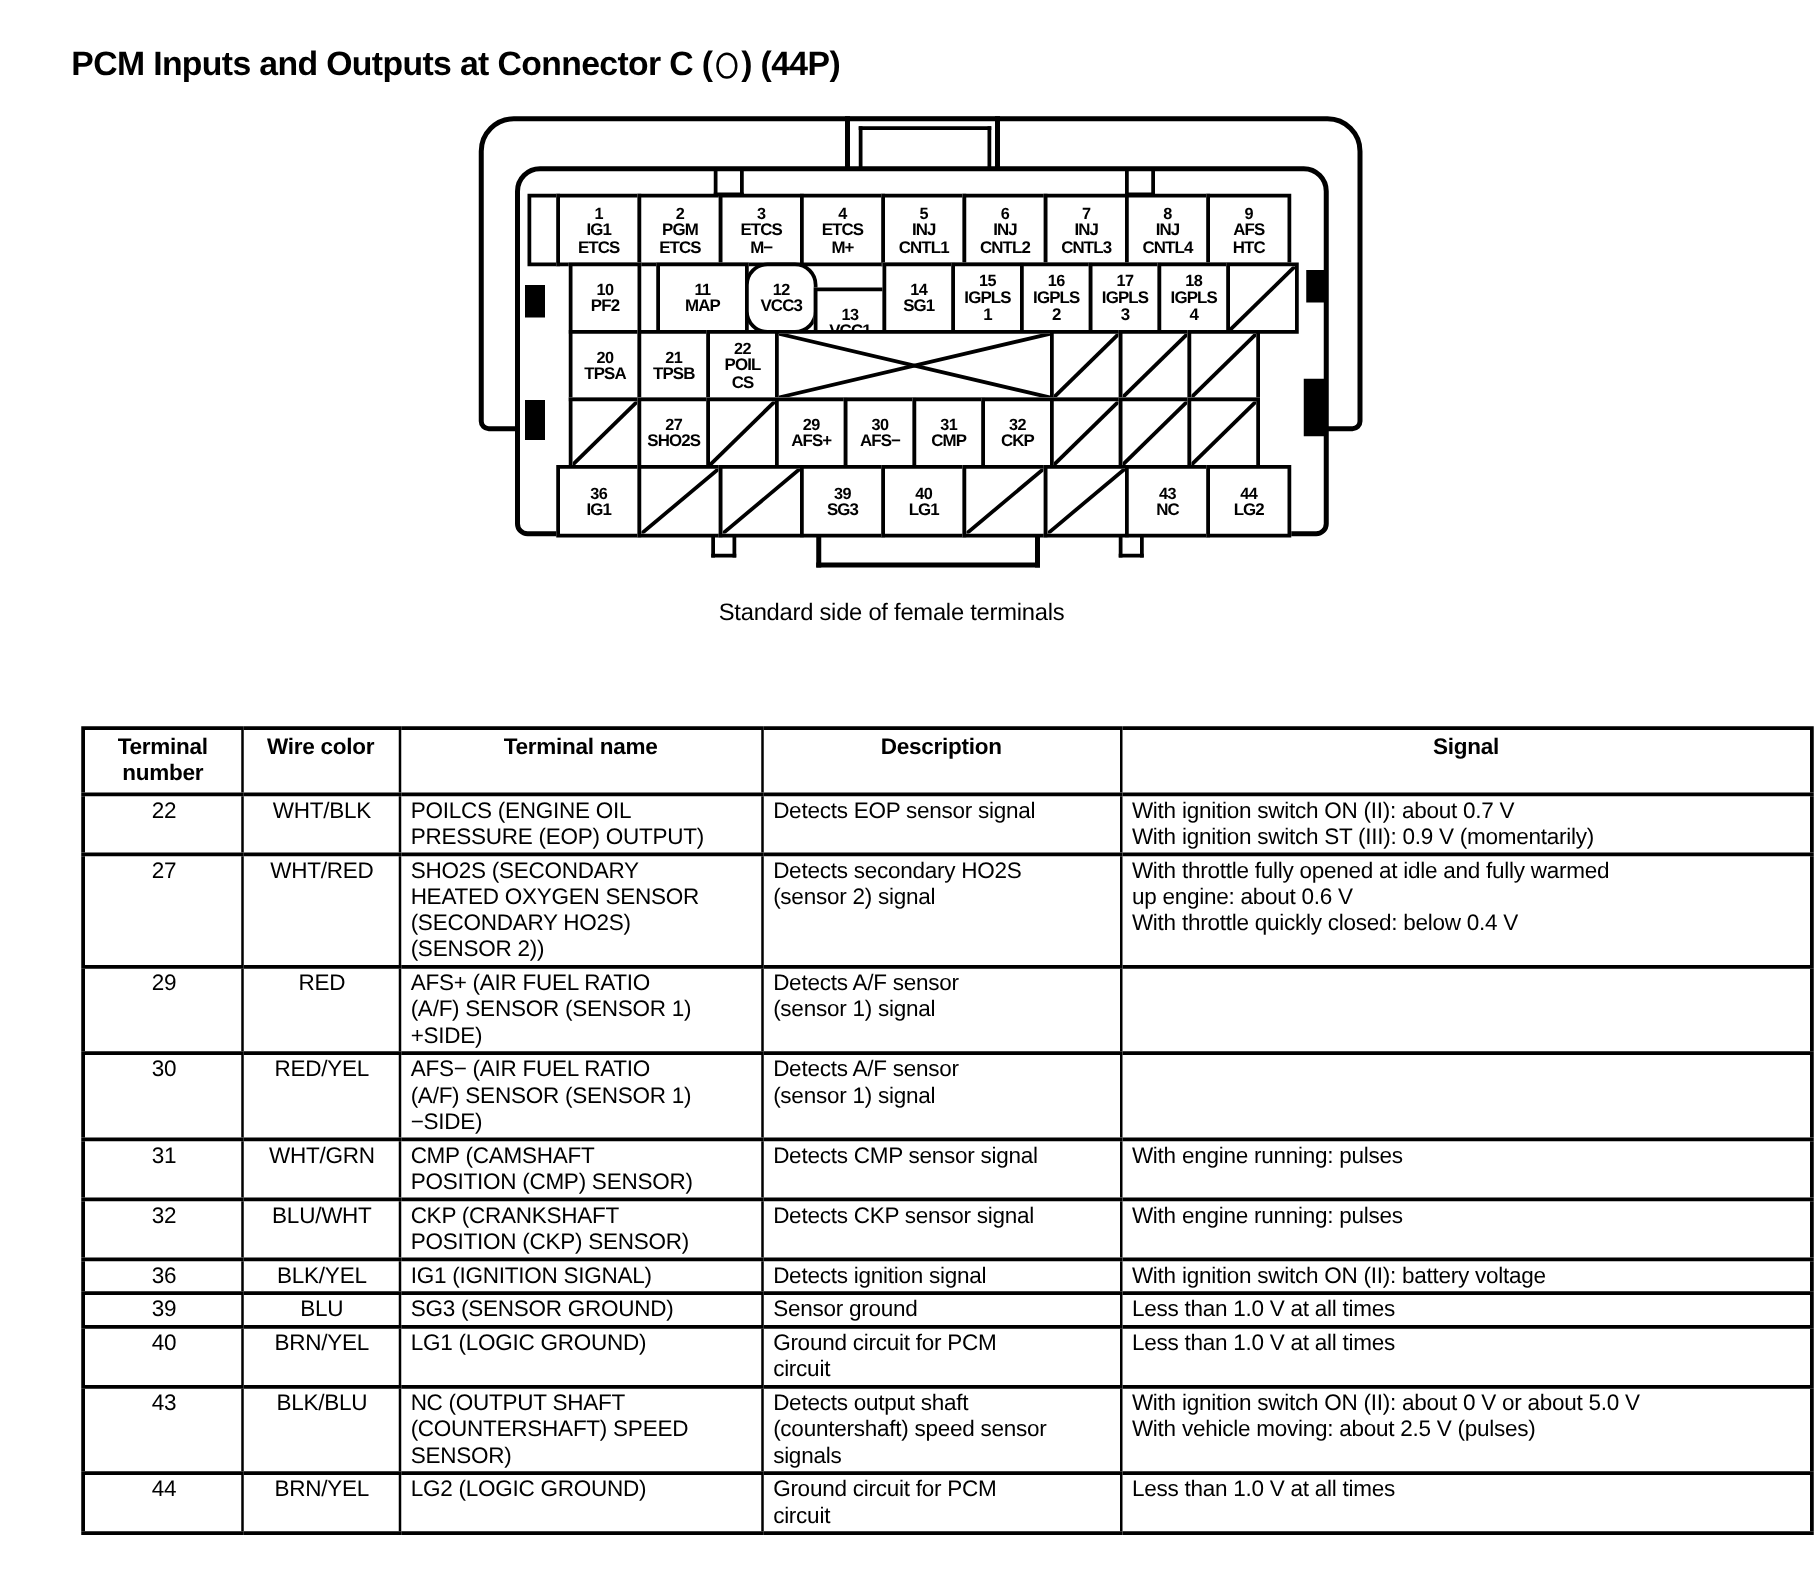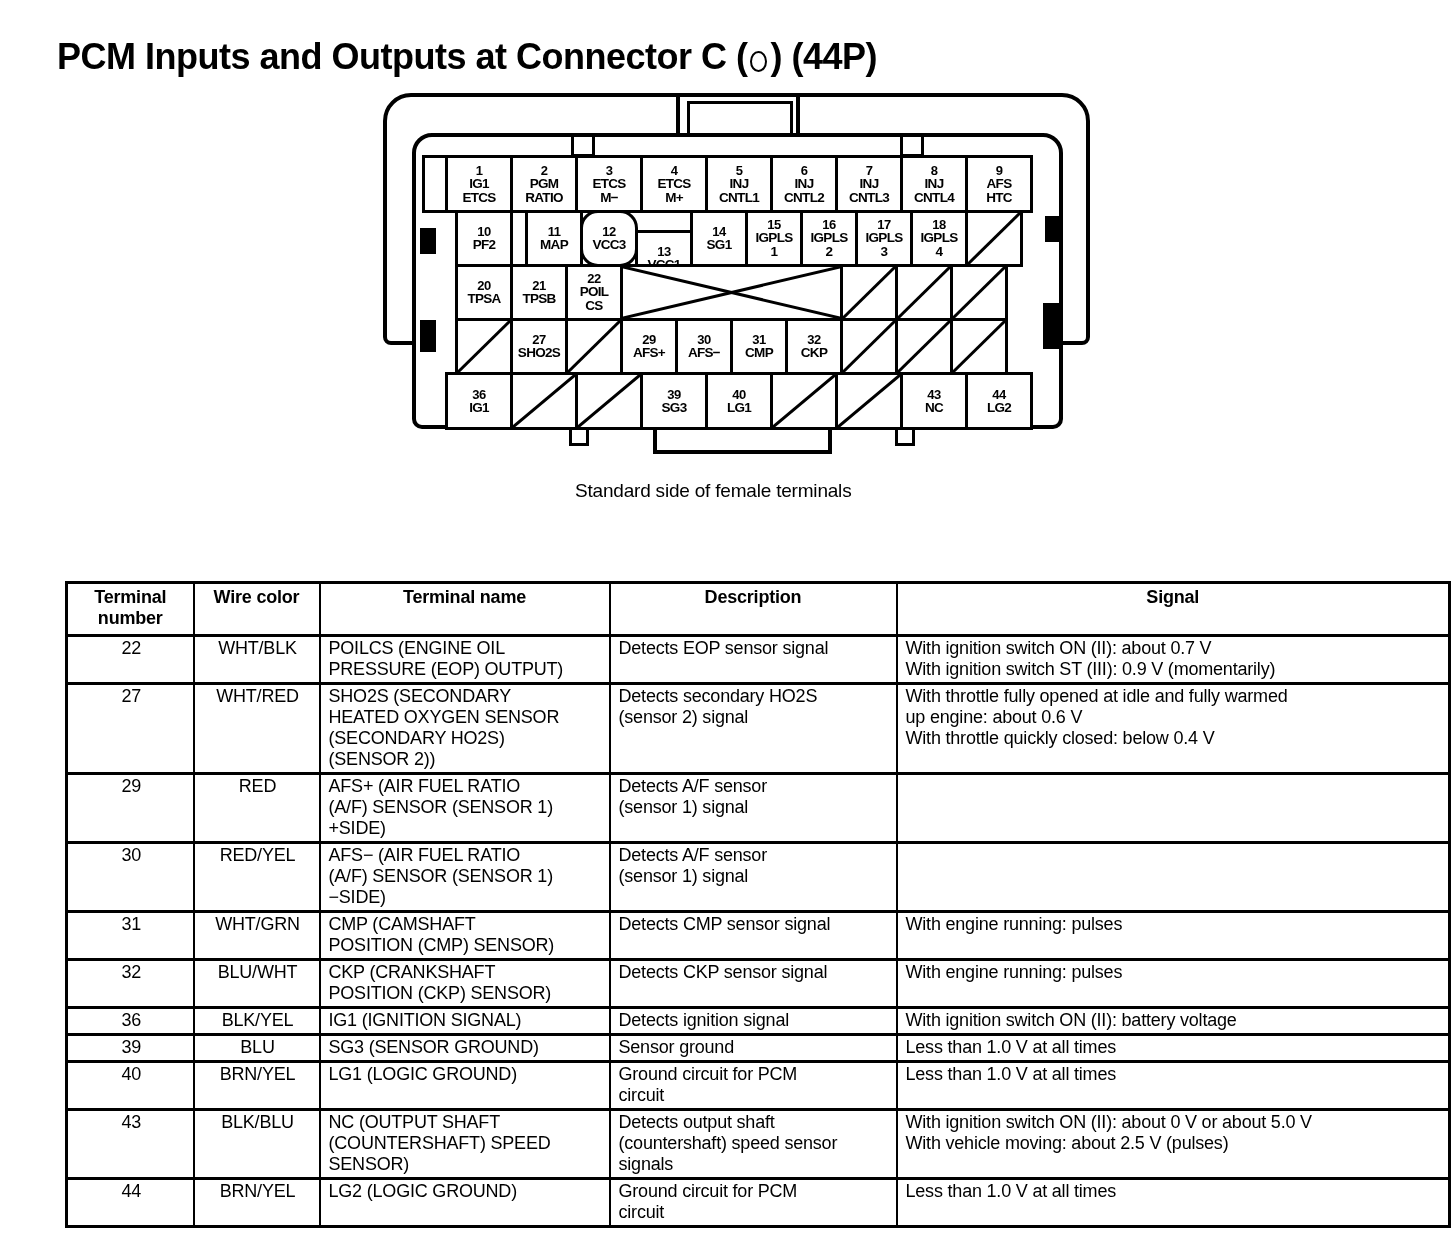--- a/index.html
+++ b/index.html
@@ -4,21 +4,21 @@
 <style>
   * { box-sizing: border-box; margin: 0; padding: 0; }
   html, body { background: #fff; }
   .canvas {
     position: relative; width: 1456px; height: 1258px; background: #fff;
     font-family: "Liberation Sans", sans-serif; color: #000; overflow: hidden;
   }
   
   .page-title {
     position: absolute; left: 57px; top: 36px;
-    font-size: 36px; font-weight: bold; letter-spacing: -0.5px; white-space: nowrap;
+    font-size: 27px; font-weight: bold; letter-spacing: -0.5px; white-space: nowrap;
   }
   .circle-glyph {
     display: inline-block; width: 17px; height: 21px; border: 2.5px solid #000;
     border-radius: 50%; vertical-align: -3px; margin: 0 3px;
   }
   
   .cpart { position: absolute; border: 4px solid #000; background: transparent; }
   .shell   { left: 383px; top: 93px;  width: 707px; height: 252px; border-radius: 28px 28px 8px 8px; z-index: 1; background:#fff; }
   .latch-o { left: 676px; top: 93px;  width: 124px; height: 42px; border-bottom: none; z-index: 2; background:#fff; }
   .latch-i { left: 687px; top: 101px; width: 106px; height: 34px; border-width: 3px; border-bottom: none; z-index: 2; background:#fff; }
@@ -91,21 +91,21 @@
     <div class="crow crow-1">
         <div class="ccell" style="height: 58px; width: 26px;"></div>
         <div class="ccell" style="height: 58px; width: 68px;">
           <div class="pin-n">1</div>
           <div class="pin-l">IG1
 ETCS</div>
         </div>
         <div class="ccell" style="height: 58px; width: 68px;">
           <div class="pin-n">2</div>
           <div class="pin-l">PGM
-RATIO</div>
+ETCS</div>
         </div>
         <div class="ccell" style="height: 58px; width: 68px;">
           <div class="pin-n">3</div>
           <div class="pin-l">ETCS
 M−</div>
         </div>
         <div class="ccell" style="height: 58px; width: 68px;">
           <div class="pin-n">4</div>
           <div class="pin-l">ETCS
 M+</div>
@@ -134,21 +134,21 @@
           <div class="pin-n">9</div>
           <div class="pin-l">AFS
 HTC</div>
         </div>
       </div>
     <div class="crow crow-2">
         <div class="ccell" style="height: 57px; width: 58px;">
           <div class="pin-n">10</div>
           <div class="pin-l">PF2</div>
         </div>
-        <div class="ccell" style="height: 57px; width: 58px; margin-left: 12px;">
+        <div class="ccell" style="height: 57px; width: 74px; margin-left: 12px;">
           <div class="pin-n">11</div>
           <div class="pin-l">MAP</div>
         </div>
         <div class="ccell" style="height: 57px; width: 58px; border-radius: 18px;">
           <div class="pin-n">12</div>
           <div class="pin-l">VCC3</div>
         </div>
         <div class="ccell" style="height: 57px; width: 58px; margin-top: 20px;">
           <div class="pin-n">13</div>
           <div class="pin-l">VCC1</div>

